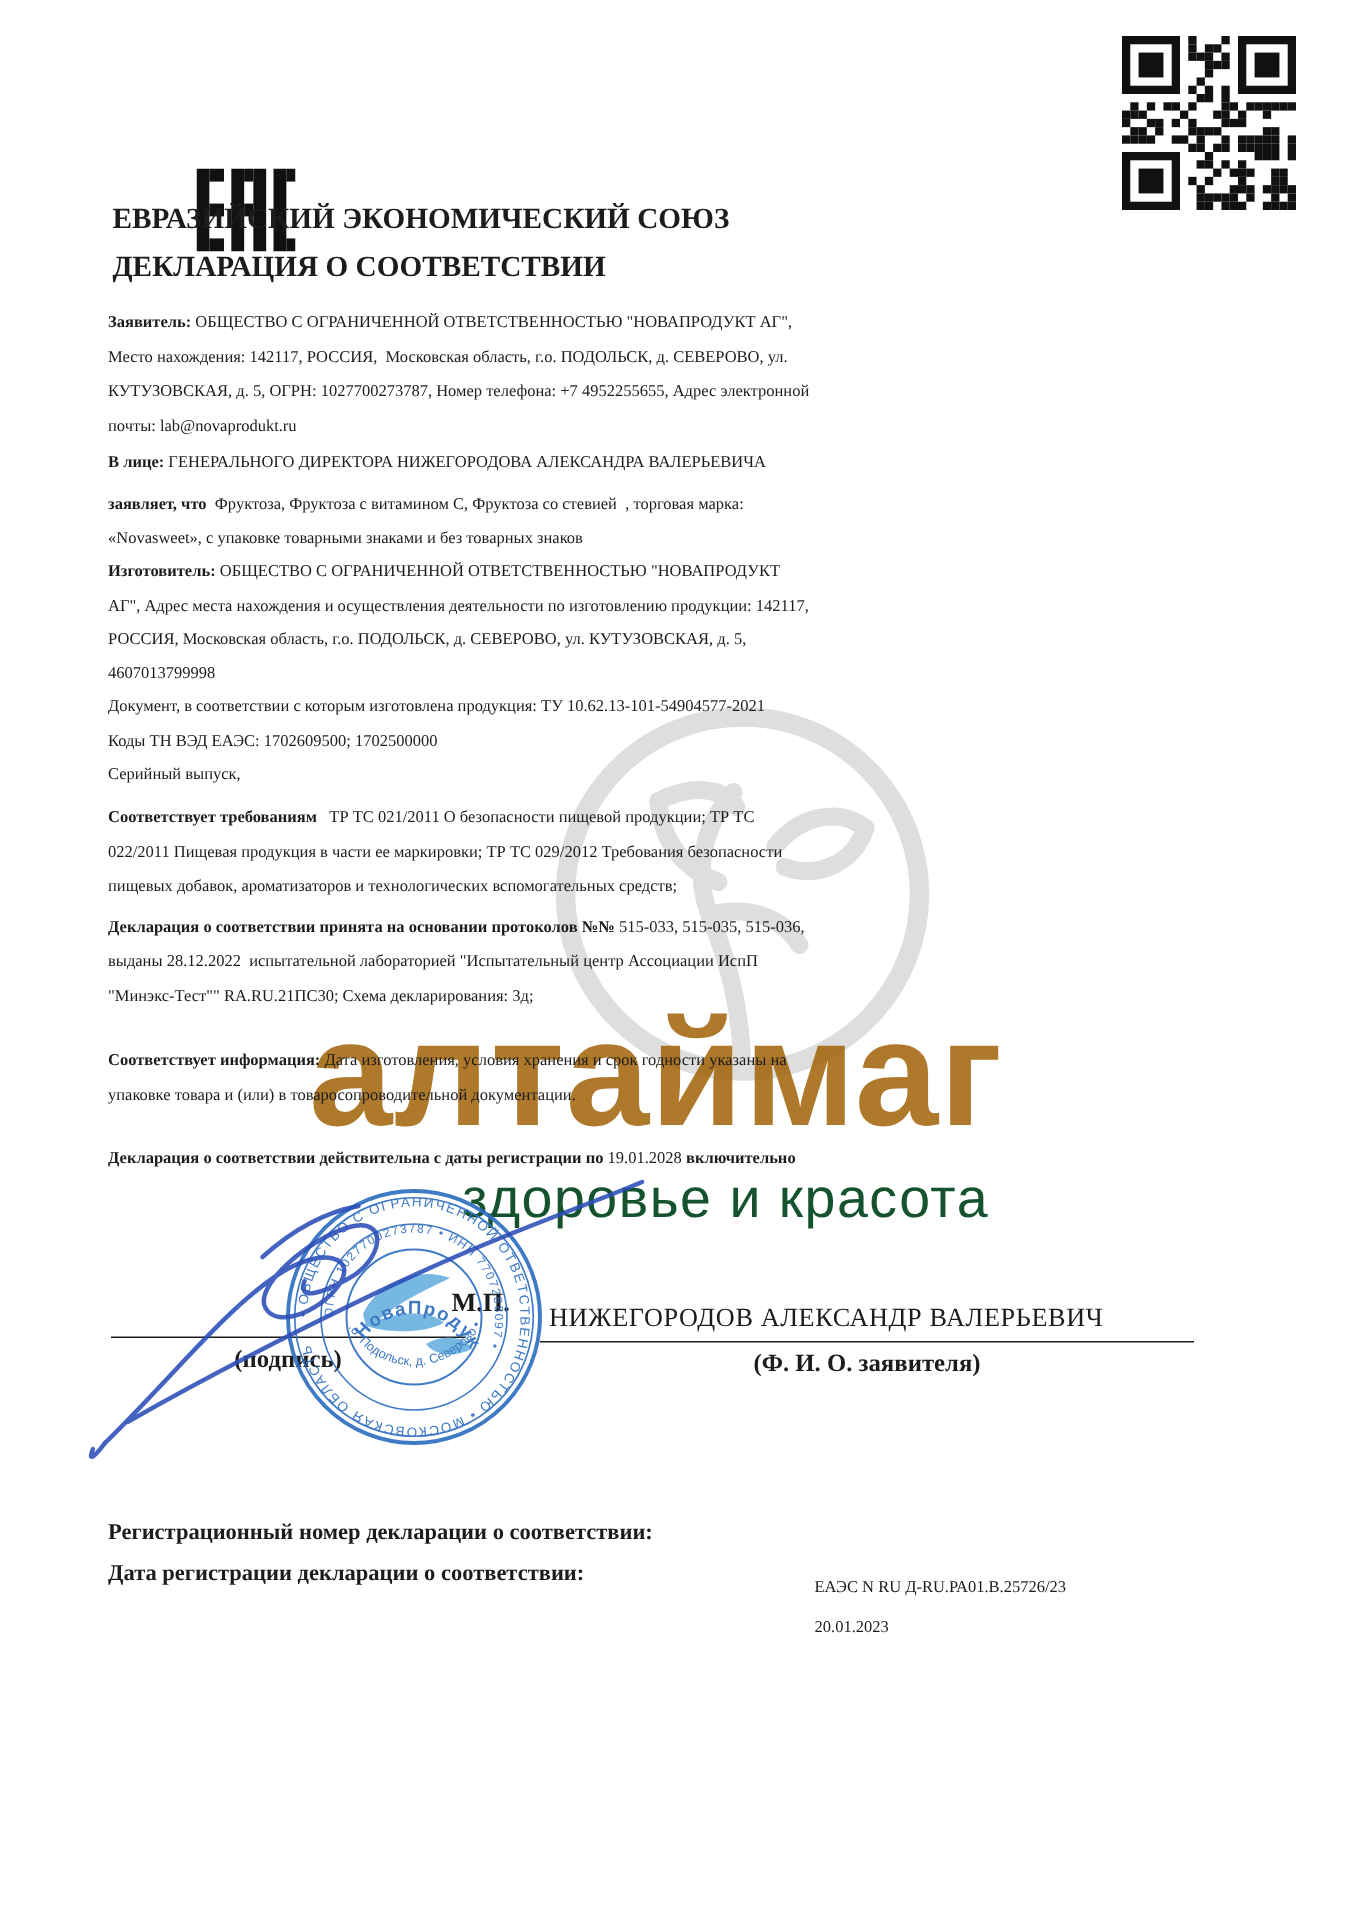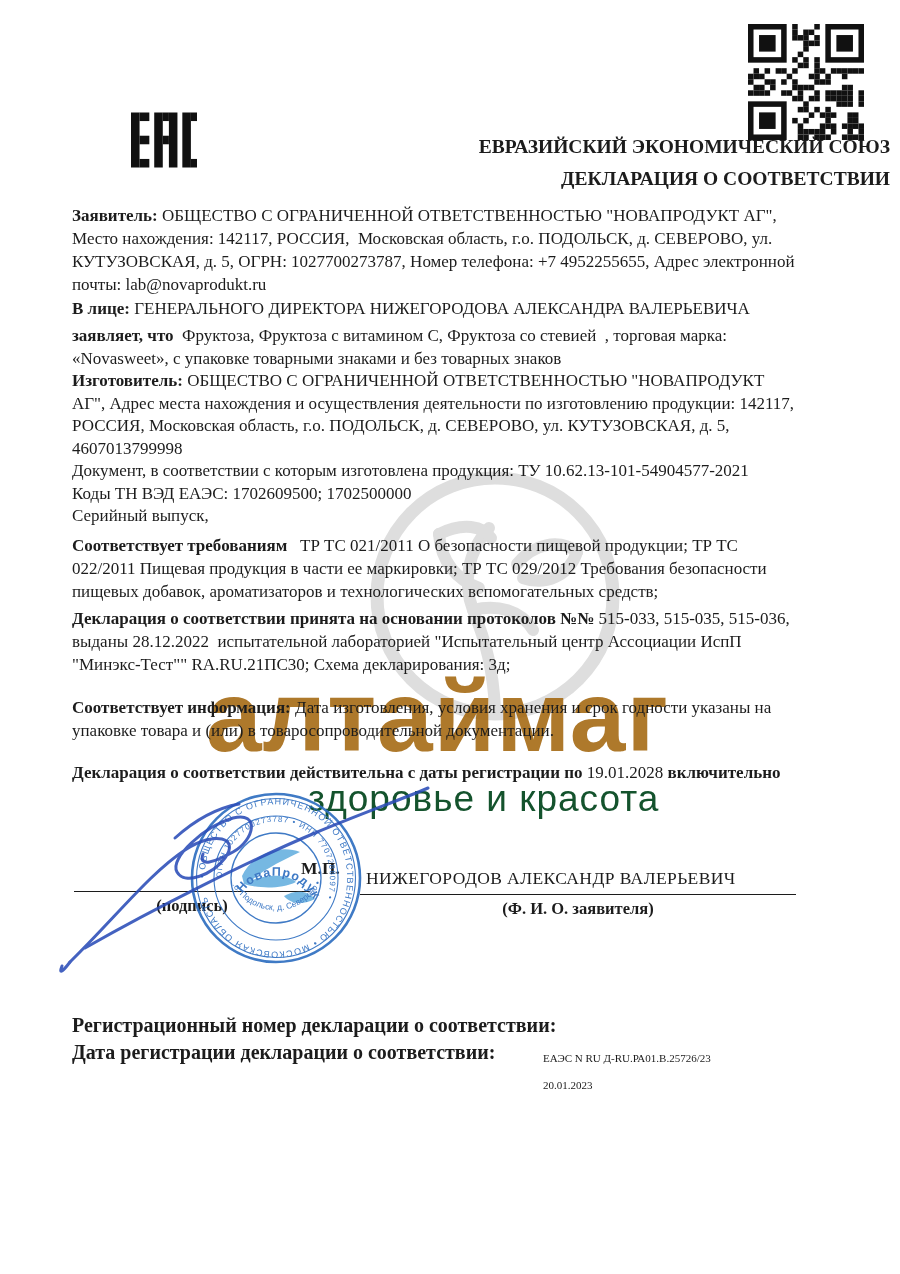--- a/index.html
+++ b/index.html
@@ -7,35 +7,35 @@
         font-family:"Liberation Serif","DejaVu Serif",serif;color:#1c1c1c;overflow:hidden;}
   
   .wm-tree{position:absolute;left:367px;top:468px;width:256px;height:256px;opacity:.38;}
   .wm-brand{position:absolute;left:206px;top:666px;font-family:"Liberation Sans","DejaVu Sans",sans-serif;
         font-weight:bold;font-size:100px;line-height:100px;color:#a16207;letter-spacing:1px;opacity:.85;}
   .wm-tag{position:absolute;left:308px;top:779px;font-family:"Liberation Sans","DejaVu Sans",sans-serif;
         font-size:37px;line-height:40px;color:#14532d;letter-spacing:1px;}
   
   .eac{position:absolute;left:131px;top:111px;width:66px;height:58px;}
   .qr{position:absolute;left:748px;top:24px;width:116px;height:116px;}
-  .title{position:absolute;left:75px;width:815px;text-align:right;font-weight:bold;font-size:19.5px;
+  .title{position:absolute;left:75px;width:815px;text-align:left;font-weight:bold;font-size:19.5px;
         white-space:nowrap;}
   
-  .par{position:absolute;left:72px;font-size:17px;line-height:23px;white-space:nowrap;}
+  .par{position:absolute;left:72px;font-size:11px;line-height:23px;white-space:nowrap;}
   .grp3{line-height:22.6px;}
   .par b{font-weight:bold;}
   
   .line{position:absolute;border-top:1.6px solid #1c1c1c;height:0;}
   .cap{position:absolute;text-align:center;font-weight:bold;font-size:16.5px;}
   .mp{position:absolute;left:301px;top:858px;font-weight:bold;font-size:17.5px;}
   .fio-name{position:absolute;left:366px;top:868px;font-size:17.5px;letter-spacing:.4px;white-space:nowrap;}
   .stamp{position:absolute;left:188px;top:790px;width:176px;height:176px;opacity:.92;}
   .sig{position:absolute;left:55px;top:778px;width:390px;height:205px;}
   
-  .reg-label{position:absolute;left:72px;font-weight:bold;font-size:20px;white-space:nowrap;}
+  .reg-label{position:absolute;left:72px;font-weight:bold;font-size:15px;white-space:nowrap;}
   .reg-value{position:absolute;left:543px;font-size:11px;white-space:nowrap;margin-top:38px;}
 </style>
 </head>
 <body>
 
 <div class="page">
 
   <svg class="wm-tree" viewBox="0 0 256 256">
     <g fill="none" stroke="#a9a9a9" stroke-linecap="round">
       <circle cx="128" cy="128" r="118" stroke-width="13"></circle>

